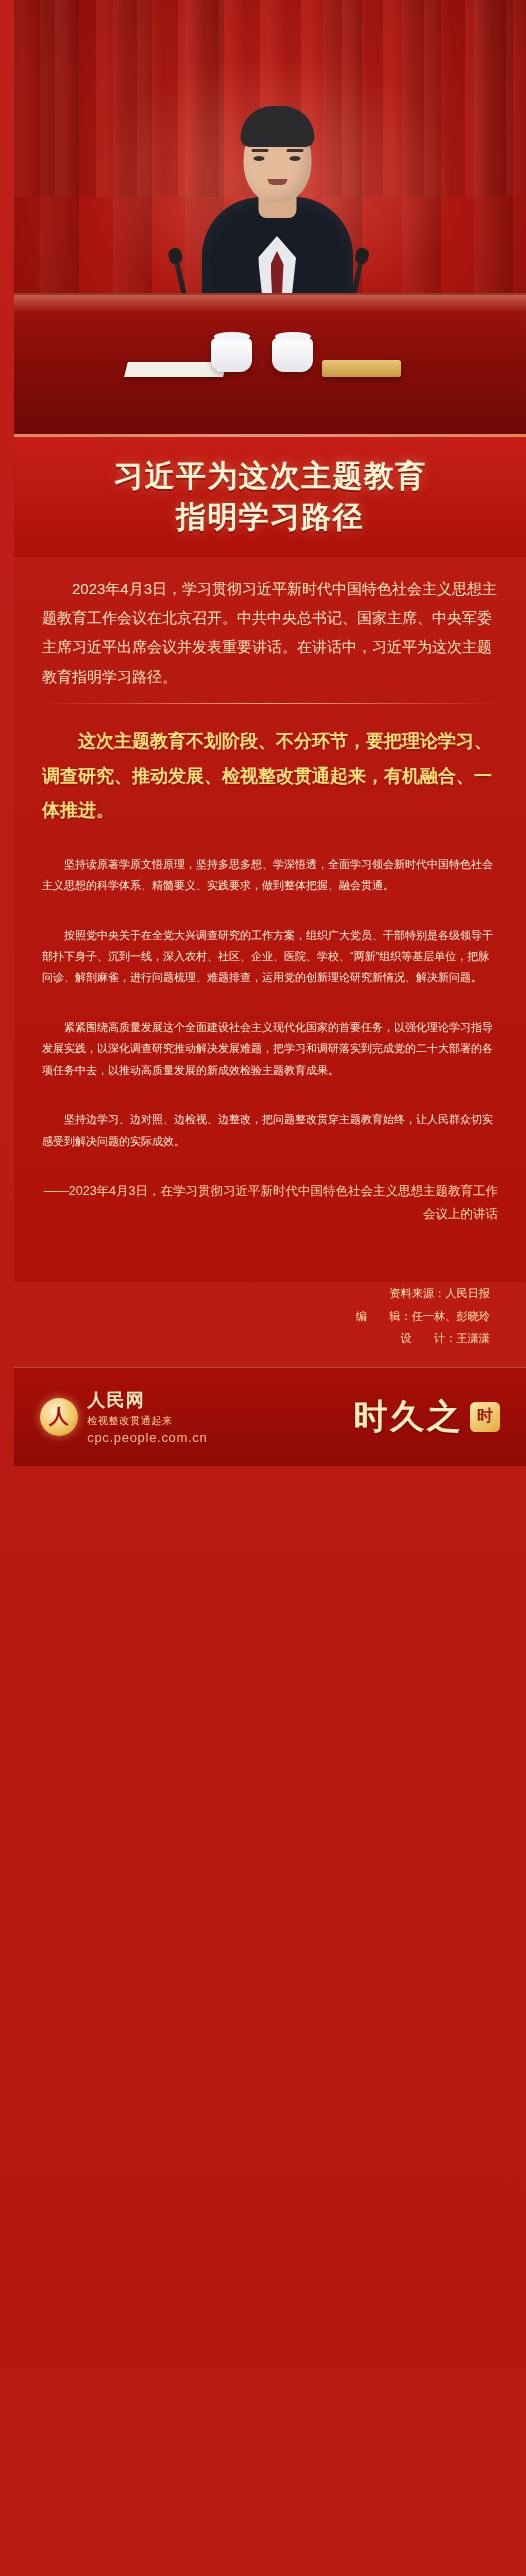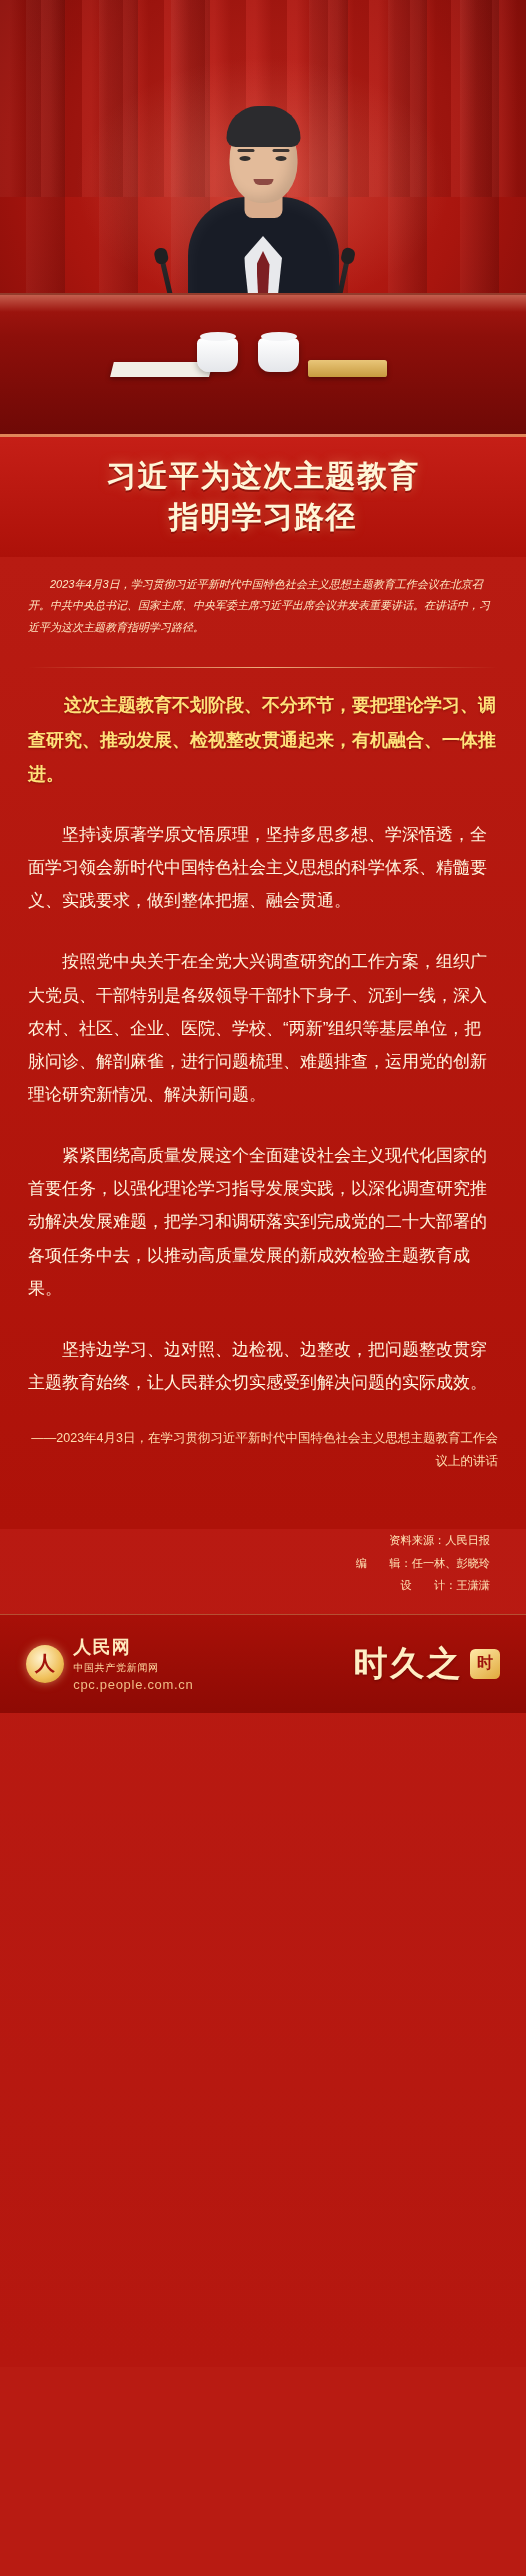--- a/index.html
+++ b/index.html
@@ -7,20 +7,21 @@
     width: 526px;
     background: #b81b12;
     font-family: "Liberation Sans", sans-serif;
   }
   #page {
     position: relative;
     width: 526px;
     height: 2367px;
     overflow: hidden;
     background: linear-gradient(180deg,#c0201a 0%, #bb1c14 40%, #b5170f 100%);
+    padding-left: 14px;
   }
 
   
   .hero {
     position: relative;
     width: 526px;
     height: 434px;
     background:
       radial-gradient(ellipse at 50% 38%, #c8241c 0%, #a8150e 55%, #7d0b07 100%);
     overflow: hidden;
@@ -156,42 +157,41 @@
     letter-spacing: 1.3px;
     text-shadow: 0 2px 0 rgba(110,6,2,.55), 0 0 12px rgba(255,214,140,.35);
   }
 
   
   .content {
     padding: 17px 28px 26px;
     background: linear-gradient(180deg,#b81b12 0%, #ae1209 100%);
   }
   .lede {
-    font-size: 11px;
+    font-size: 15px;
     line-height: 1.95;
     color:#ffe9c2;
     text-indent: 2em;
-    margin-bottom: 29px;
-    font-style: italic;
+    margin-bottom: 12px;
   }
   .rule {
     height:1.3px; margin: 0 0 20px;
     background: linear-gradient(90deg, rgba(255,225,160,0), rgba(255,225,160,.75), rgba(255,225,160,0));
   }
   .highlight {
     font-size: 18px;
     line-height: 1.92;
     font-weight: bold;
     color:#ffe27a;
     text-indent: 2em;
     margin-bottom: 26px;
     text-shadow: 0 1.3px 2px rgba(90,5,2,.5);
   }
   .para {
-    font-size: 17px;
+    font-size: 11px;
     line-height: 1.95;
     color:#fff4dc;
     text-indent: 2em;
     margin-bottom: 28px;
   }
   .signoff {
     font-size: 12.5px;
     line-height: 1.85;
     color:#ffdfae;
     text-align: right;
@@ -306,21 +306,21 @@
     <div>资料来源：人民日报</div>
     <div>编　　辑：任一林、彭晓玲</div>
     <div>设　　计：王潇潇</div>
   </div>
 
   <div class="footer">
     <div class="logo-wrap">
       <div class="logo-mark">人</div>
       <div class="logo-text">
         <div class="l1">人民网</div>
-        <div class="l2">中国共产党新闻网</div>
+        <div class="l2">检视整改贯通起来</div>
         <div class="l3">cpc.people.com.cn</div>
       </div>
     </div>
     <div class="brand-right">
       <div class="cn">时久之</div>
       <div class="brand-seal">时</div>
     </div>
   </div>
 
 </div>

